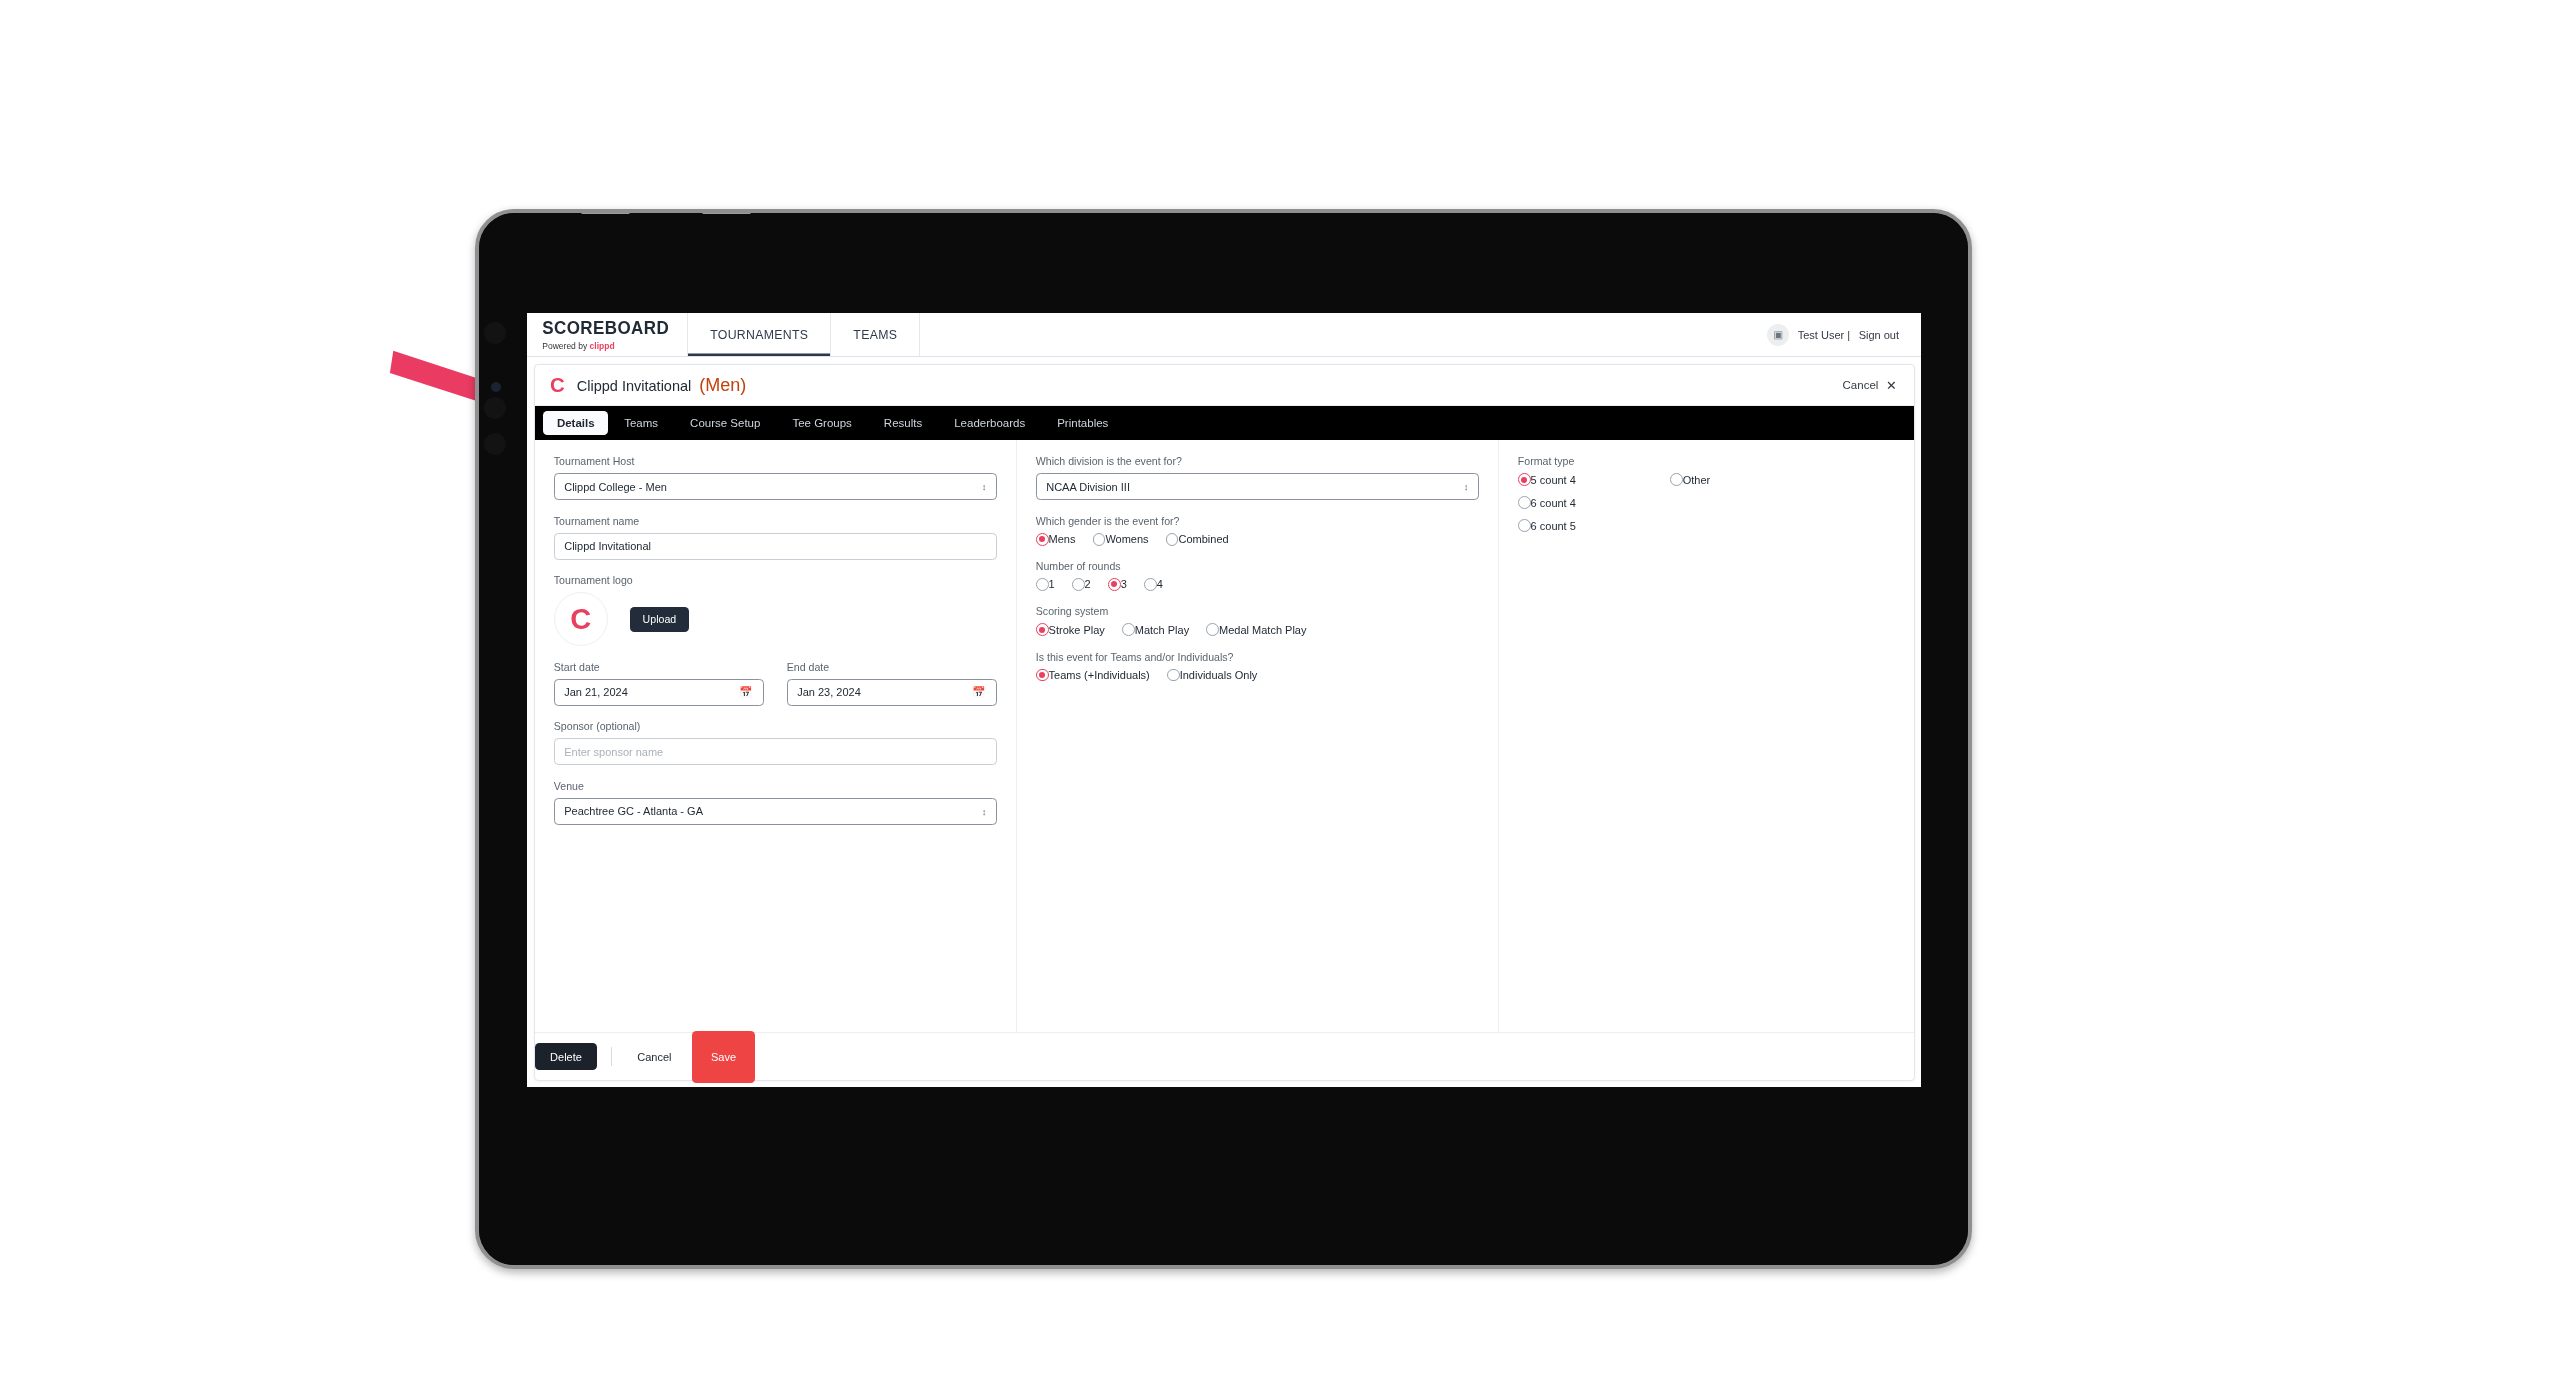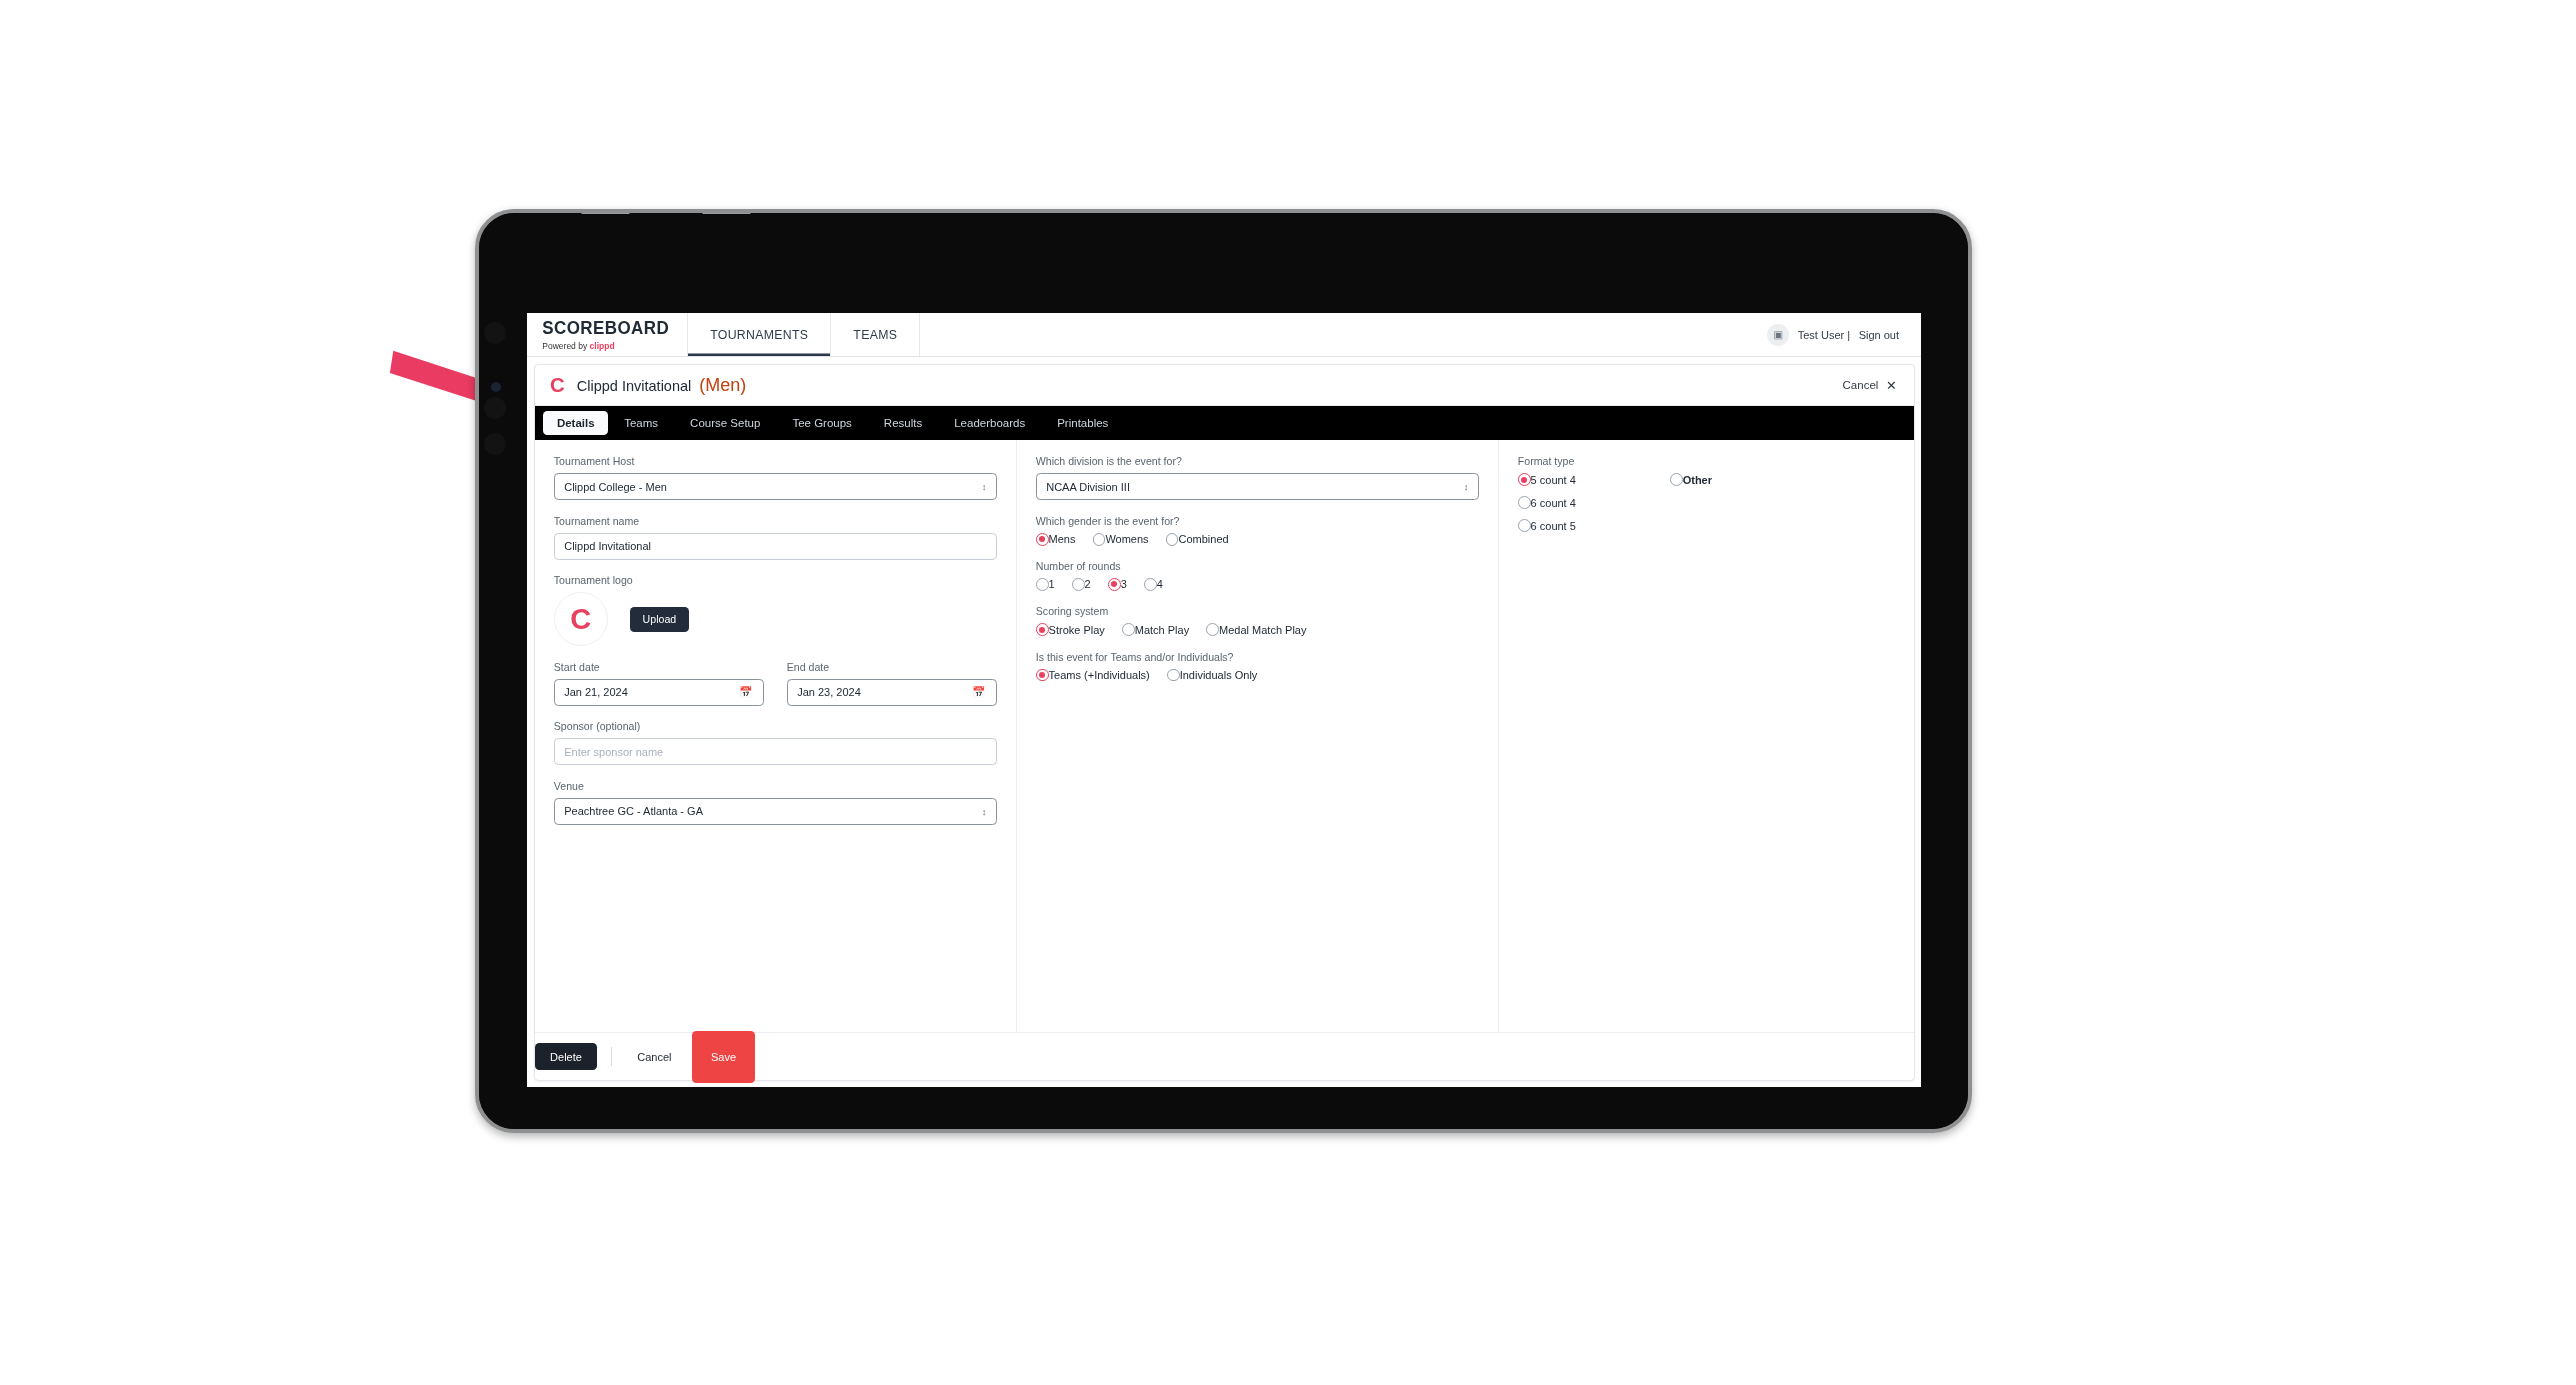--- a/index.html
+++ b/index.html
@@ -18,21 +18,21 @@
     font-family: "Liberation Sans", sans-serif;
     letter-spacing: -0.3px;
   }
   .annotation b { font-weight: 700; }
 
   .arrow-svg { position:absolute; left:0; top:0; width:2576px; height:1386px; pointer-events:none; }
 
   
   .device {
     position: absolute; left: 475px; top: 209px;
-    width: 1497px; height: 924px;
+    width: 1497px; height: 1060px;
     background: #0c0c0c;
     border-radius: 39px;
     box-shadow: 0 3.4px 8.5px rgba(0,0,0,.28);
     border: 4.3px solid #8e9092;
   }
   .device-inner{
     position:absolute; inset:0; border-radius:36px; background:#0b0b0b;
     overflow:hidden;
   }
   .bezel-btn { position:absolute; background:#131313; border-radius:50%; }
@@ -151,21 +151,21 @@
   }
   .rdot.on{ border-color:#e8415f; }
   .rdot.on::after{
     content:""; position:absolute; left:50%; top:50%; transform:translate(-50%,-50%);
     width:6px;height:6px;border-radius:50%;background:#e8415f;
   }
   .rlabel{ font-size:11px; color:#222b36; }
 
   .fmt-wrap{ display:flex; }
   .fmt-col{ display:flex; flex-direction:column; gap:10.2px; }
-  .fmt-col.right{ margin-left: 82px; font-weight: bold; }
+  .fmt-col.right{ margin-left: 82px; }
 
   
   .card-foot{
     height: 48px; border-top:0.9px solid #eceef1;
     display:flex; align-items:center; justify-content:flex-start; gap:0; padding-right:19px;
   }
   .btn-delete{ background:#1c222c;color:#fff;border-radius:4.3px;font-size:11px;padding:7.7px 15.3px;}
   .foot-div{ width:0.9px;height:19px;background:#d8dce1;margin:0 13.6px;}
   .btn-cancel{ font-size:11px;color:#222b36;padding:7.7px 12px;}
   .btn-save{ background:#ef4444;color:#fff;border-radius:4.3px;font-size:11px;padding:20px 19px;margin-left:8.5px;}

